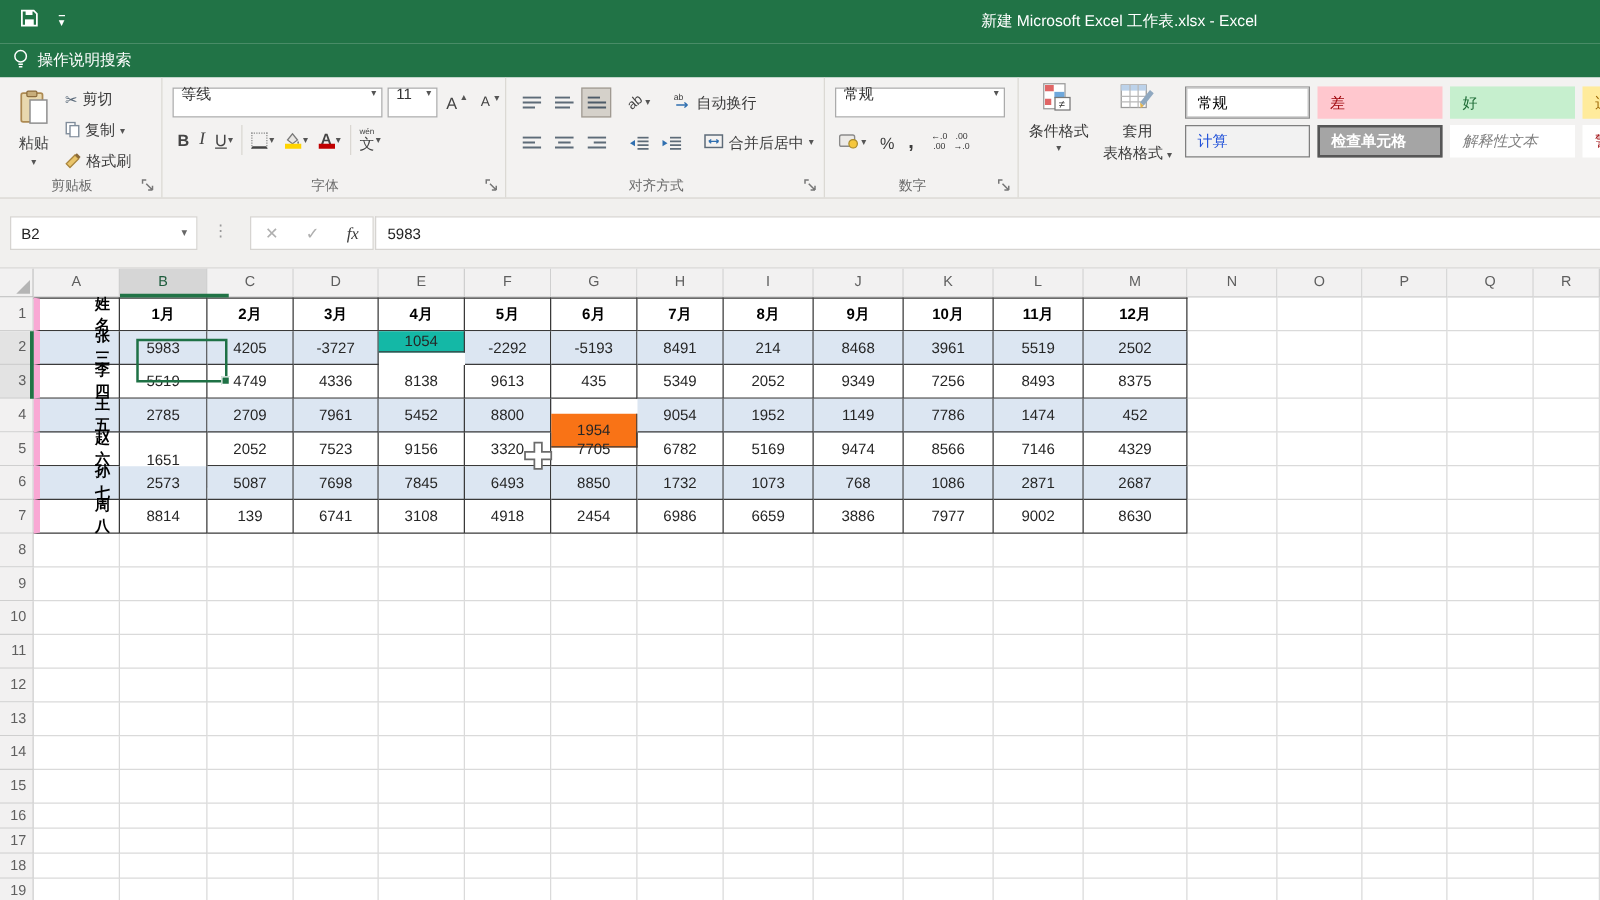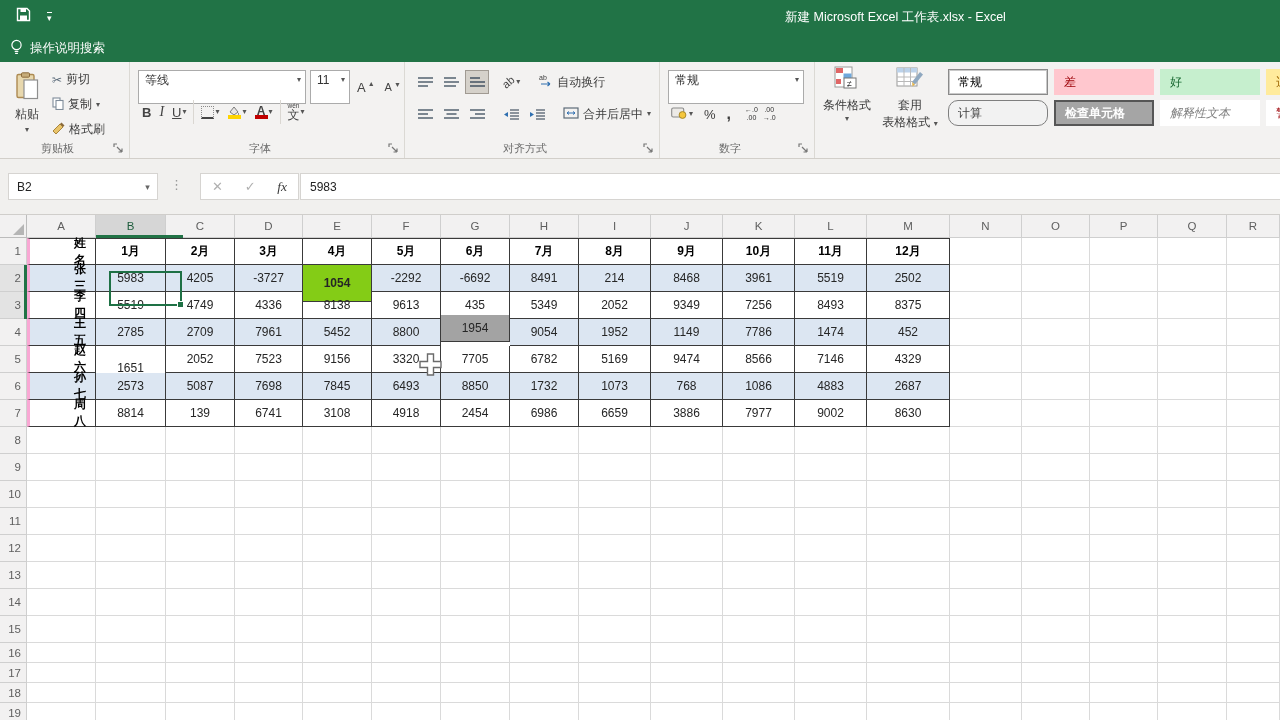--- a/index.html
+++ b/index.html
@@ -29,21 +29,21 @@
   .icbtn{display:flex;align-items:center;gap:2px;padding:0 3px;height:24px;}
   .smalllabelbtn{display:flex;align-items:center;gap:4px;height:21px;font-size:12px;color:#3c3c3c;white-space:nowrap;}
 
   
   .g-clip{left:0;width:130px;}
   .pastebig{position:absolute;left:7px;top:5px;width:40px;height:80px;display:flex;flex-direction:column;align-items:center;justify-content:flex-start;gap:3px;padding-top:5px;}
   .clipcol{position:absolute;left:52px;top:7px;display:flex;flex-direction:column;gap:4px;}
 
   
   .g-font{left:130px;width:275px;}
-  .combo{display:flex;align-items:center;justify-content:space-between;background:#fff;border:1px solid #ababab;height:34px;padding:0 4px 14px 6px;font-size:12px;color:#333;}
+  .combo{display:flex;align-items:center;justify-content:space-between;background:#fff;border:1px solid #ababab;height:24px;padding:0 4px 14px 6px;font-size:12px;color:#333;}
   .fontrow1{position:absolute;left:8px;top:8px;display:flex;gap:4px;align-items:center;}
   .fontrow2{position:absolute;left:8px;top:38px;display:flex;align-items:center;}
   .fbtn{display:flex;align-items:flex-end;gap:1px;padding:2px 4px;height:24px;align-items:center;}
   .bld{font-weight:bold;font-size:13px;}
   .itl{font-family:"Liberation Serif","DejaVu Serif",serif;font-style:italic;font-size:14px;}
   .und{text-decoration:underline;font-size:13px;}
   .colorbar{display:block;width:13px;height:4px;margin-top:-1px;}
   .stack{display:flex;flex-direction:column;align-items:center;line-height:1;}
   .phon{font-size:12px;line-height:1;}
   .phonhint{font-size:6.5px;line-height:1;color:#444;}
@@ -86,21 +86,21 @@
   
   #sheet{position:absolute;left:0;top:215px;width:1280px;height:505px;background:#fff;}
   .hc{position:absolute;background:#f2f1f1;color:#5f5f5f;font-size:11.5px;display:flex;align-items:center;justify-content:center;border-right:1px solid #cfcfcf;border-bottom:1px solid #cfcfcf;}
   .hc.sel{background:#d6d6d6;color:#1d5c3c;}
   .rh{justify-content:flex-end;padding-right:5px;}
   .rh.selr{background:#e3e3e3;}
   .corner{position:absolute;background:#f2f1f1;border-right:1px solid #bcbcbc;border-bottom:1px solid #bcbcbc;}
   .tri{position:absolute;right:2px;bottom:2px;width:0;height:0;border-left:11px solid transparent;border-bottom:11px solid #b5b5b5;}
   .cell{position:absolute;border-right:1px solid #dadada;border-bottom:1px solid #dadada;font-size:12px;color:#262626;display:flex;align-items:center;justify-content:center;}
   .cell.tbl{border-right:1px solid #3a3a3a;border-bottom:1px solid #3a3a3a;}
-  .cell.tl{border-left:3px solid #f9a8d4;padding-left:44px;}
+  .cell.tl{border-left:5px solid #f9a8d4;padding-left:44px;}
   .cell.tt{border-top:1px solid #3a3a3a;}
   .cell.hdr{font-weight:bold;color:#000;}
 
   
   .sel-underline{position:absolute;left:96px;top:235px;width:87px;height:3px;background:#217346;}
   .sel-rowline{position:absolute;left:24px;top:265px;width:3px;height:54px;background:#217346;}
   .sel-rect{position:absolute;left:109px;top:271px;width:73px;height:35px;border:2px solid #1e7145;}
   .sel-handle{position:absolute;left:177px;top:301px;width:7px;height:7px;background:#1e7145;border:1px solid #fff;}
   .cursor{position:absolute;left:417px;top:351px;}
 </style>
@@ -438,21 +438,21 @@
       <span><span>表格格式</span> <span class="dd">▾</span></span>
     </div>
     <div class="gallery" id="styleGallery">
         <div class="chiprow">
           <div class="chip c-sel" style="background: rgb(255, 255, 255); color: rgb(0, 0, 0);">常规</div>
           <div class="chip" style="background: rgb(255, 199, 206); color: rgb(156, 0, 6);">差</div>
           <div class="chip" style="background: rgb(198, 239, 206); color: rgb(29, 107, 53);">好</div>
           <div class="chip" style="background: rgb(255, 235, 156); color: rgb(156, 101, 0);">适中</div>
         </div>
         <div class="chiprow">
-          <div class="chip c-box" style="background: rgb(242, 242, 242); color: #404040; border-radius: 10px;">计算</div>
+          <div class="chip c-box" style="background: rgb(242, 242, 242); color: #1d4ed8;">计算</div>
           <div class="chip c-dark" style="background: rgb(165, 165, 165); color: rgb(255, 255, 255);">检查单元格</div>
           <div class="chip c-it" style="background: rgb(255, 255, 255); color: rgb(127, 127, 127);">解释性文本</div>
           <div class="chip" style="background: rgb(255, 255, 255); color: rgb(156, 0, 6);">警告文本</div>
         </div>
       </div>
   </div>
 </div>
 
 <div class="fbar">
   <div class="namebox">
@@ -526,23 +526,23 @@
     <div class="cell tbl tt hdr" style="left: 867px; top: 23px; width: 83px; height: 27px;">12月</div>
     <div class="cell" style="left: 950px; top: 23px; width: 72px; height: 27px;"></div>
     <div class="cell" style="left: 1022px; top: 23px; width: 68px; height: 27px;"></div>
     <div class="cell" style="left: 1090px; top: 23px; width: 68px; height: 27px;"></div>
     <div class="cell" style="left: 1158px; top: 23px; width: 69px; height: 27px;"></div>
     <div class="cell" style="left: 1227px; top: 23px; width: 53px; height: 27px;"></div>
     <div class="cell tbl tl hdr" style="background: rgb(220, 230, 242); left: 27px; top: 50px; width: 69px; height: 27px;">张三</div>
     <div class="cell tbl" style="background: rgb(220, 230, 242); left: 96px; top: 50px; width: 70px; height: 27px;">5983</div>
     <div class="cell tbl" style="background: rgb(220, 230, 242); left: 166px; top: 50px; width: 69px; height: 27px;">4205</div>
     <div class="cell tbl" style="background: rgb(220, 230, 242); left: 235px; top: 50px; width: 68px; height: 27px;">-3727</div>
-    <div class="cell tbl" style="background: #84cc16; left: 303px; top: 50px; width: 69px; height: 37px; font-weight: bold;">1054</div>
+    <div class="cell tbl" style="background: #14b8a6; left: 303px; top: 50px; width: 69px; height: 17px;">1054</div>
     <div class="cell tbl" style="background: rgb(220, 230, 242); left: 372px; top: 50px; width: 69px; height: 27px;">-2292</div>
-    <div class="cell tbl" style="background: rgb(220, 230, 242); left: 441px; top: 50px; width: 69px; height: 27px;">-6692</div>
+    <div class="cell tbl" style="background: rgb(220, 230, 242); left: 441px; top: 50px; width: 69px; height: 27px;">-5193</div>
     <div class="cell tbl" style="background: rgb(220, 230, 242); left: 510px; top: 50px; width: 69px; height: 27px;">8491</div>
     <div class="cell tbl" style="background: rgb(220, 230, 242); left: 579px; top: 50px; width: 72px; height: 27px;">214</div>
     <div class="cell tbl" style="background: rgb(220, 230, 242); left: 651px; top: 50px; width: 72px; height: 27px;">8468</div>
     <div class="cell tbl" style="background: rgb(220, 230, 242); left: 723px; top: 50px; width: 72px; height: 27px;">3961</div>
     <div class="cell tbl" style="background: rgb(220, 230, 242); left: 795px; top: 50px; width: 72px; height: 27px;">5519</div>
     <div class="cell tbl" style="background: rgb(220, 230, 242); left: 867px; top: 50px; width: 83px; height: 27px;">2502</div>
     <div class="cell" style="left: 950px; top: 50px; width: 72px; height: 27px;"></div>
     <div class="cell" style="left: 1022px; top: 50px; width: 68px; height: 27px;"></div>
     <div class="cell" style="left: 1090px; top: 50px; width: 68px; height: 27px;"></div>
     <div class="cell" style="left: 1158px; top: 50px; width: 69px; height: 27px;"></div>
@@ -564,21 +564,21 @@
     <div class="cell" style="left: 1022px; top: 77px; width: 68px; height: 27px;"></div>
     <div class="cell" style="left: 1090px; top: 77px; width: 68px; height: 27px;"></div>
     <div class="cell" style="left: 1158px; top: 77px; width: 69px; height: 27px;"></div>
     <div class="cell" style="left: 1227px; top: 77px; width: 53px; height: 27px;"></div>
     <div class="cell tbl tl hdr" style="background: rgb(220, 230, 242); left: 27px; top: 104px; width: 69px; height: 27px;">王五</div>
     <div class="cell tbl" style="background: rgb(220, 230, 242); left: 96px; top: 104px; width: 70px; height: 27px;">2785</div>
     <div class="cell tbl" style="background: rgb(220, 230, 242); left: 166px; top: 104px; width: 69px; height: 27px;">2709</div>
     <div class="cell tbl" style="background: rgb(220, 230, 242); left: 235px; top: 104px; width: 68px; height: 27px;">7961</div>
     <div class="cell tbl" style="background: rgb(220, 230, 242); left: 303px; top: 104px; width: 69px; height: 27px;">5452</div>
     <div class="cell tbl" style="background: rgb(220, 230, 242); left: 372px; top: 104px; width: 69px; height: 27px;">8800</div>
-    <div class="cell tbl" style="background: #a3a3a3; left: 441px; top: 100px; width: 69px; height: 27px;">1954</div>
+    <div class="cell tbl" style="background: #f97316; left: 441px; top: 116px; width: 69px; height: 27px;">1954</div>
     <div class="cell tbl" style="background: rgb(220, 230, 242); left: 510px; top: 104px; width: 69px; height: 27px;">9054</div>
     <div class="cell tbl" style="background: rgb(220, 230, 242); left: 579px; top: 104px; width: 72px; height: 27px;">1952</div>
     <div class="cell tbl" style="background: rgb(220, 230, 242); left: 651px; top: 104px; width: 72px; height: 27px;">1149</div>
     <div class="cell tbl" style="background: rgb(220, 230, 242); left: 723px; top: 104px; width: 72px; height: 27px;">7786</div>
     <div class="cell tbl" style="background: rgb(220, 230, 242); left: 795px; top: 104px; width: 72px; height: 27px;">1474</div>
     <div class="cell tbl" style="background: rgb(220, 230, 242); left: 867px; top: 104px; width: 83px; height: 27px;">452</div>
     <div class="cell" style="left: 950px; top: 104px; width: 72px; height: 27px;"></div>
     <div class="cell" style="left: 1022px; top: 104px; width: 68px; height: 27px;"></div>
     <div class="cell" style="left: 1090px; top: 104px; width: 68px; height: 27px;"></div>
     <div class="cell" style="left: 1158px; top: 104px; width: 69px; height: 27px;"></div>
@@ -605,21 +605,21 @@
     <div class="cell tbl" style="background: rgb(220, 230, 242); left: 96px; top: 158px; width: 70px; height: 27px;">2573</div>
     <div class="cell tbl" style="background: rgb(220, 230, 242); left: 166px; top: 158px; width: 69px; height: 27px;">5087</div>
     <div class="cell tbl" style="background: rgb(220, 230, 242); left: 235px; top: 158px; width: 68px; height: 27px;">7698</div>
     <div class="cell tbl" style="background: rgb(220, 230, 242); left: 303px; top: 158px; width: 69px; height: 27px;">7845</div>
     <div class="cell tbl" style="background: rgb(220, 230, 242); left: 372px; top: 158px; width: 69px; height: 27px;">6493</div>
     <div class="cell tbl" style="background: rgb(220, 230, 242); left: 441px; top: 158px; width: 69px; height: 27px;">8850</div>
     <div class="cell tbl" style="background: rgb(220, 230, 242); left: 510px; top: 158px; width: 69px; height: 27px;">1732</div>
     <div class="cell tbl" style="background: rgb(220, 230, 242); left: 579px; top: 158px; width: 72px; height: 27px;">1073</div>
     <div class="cell tbl" style="background: rgb(220, 230, 242); left: 651px; top: 158px; width: 72px; height: 27px;">768</div>
     <div class="cell tbl" style="background: rgb(220, 230, 242); left: 723px; top: 158px; width: 72px; height: 27px;">1086</div>
-    <div class="cell tbl" style="background: rgb(220, 230, 242); left: 795px; top: 158px; width: 72px; height: 27px;">4883</div>
+    <div class="cell tbl" style="background: rgb(220, 230, 242); left: 795px; top: 158px; width: 72px; height: 27px;">2871</div>
     <div class="cell tbl" style="background: rgb(220, 230, 242); left: 867px; top: 158px; width: 83px; height: 27px;">2687</div>
     <div class="cell" style="left: 950px; top: 158px; width: 72px; height: 27px;"></div>
     <div class="cell" style="left: 1022px; top: 158px; width: 68px; height: 27px;"></div>
     <div class="cell" style="left: 1090px; top: 158px; width: 68px; height: 27px;"></div>
     <div class="cell" style="left: 1158px; top: 158px; width: 69px; height: 27px;"></div>
     <div class="cell" style="left: 1227px; top: 158px; width: 53px; height: 27px;"></div>
     <div class="cell tbl tl hdr" style="left: 27px; top: 185px; width: 69px; height: 27px;">周八</div>
     <div class="cell tbl" style="left: 96px; top: 185px; width: 70px; height: 27px;">8814</div>
     <div class="cell tbl" style="left: 166px; top: 185px; width: 69px; height: 27px;">139</div>
     <div class="cell tbl" style="left: 235px; top: 185px; width: 68px; height: 27px;">6741</div>

